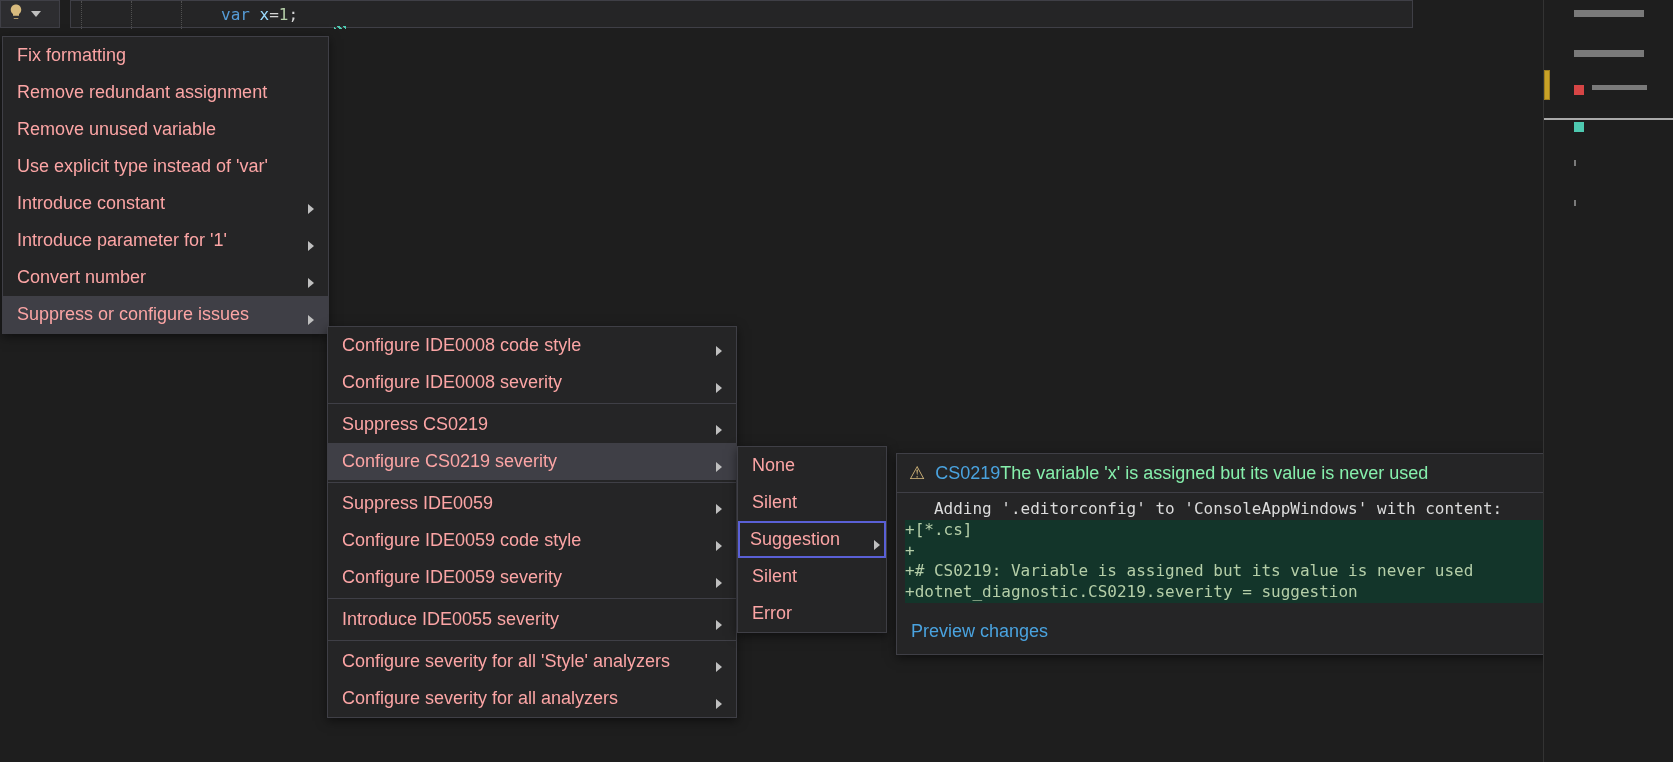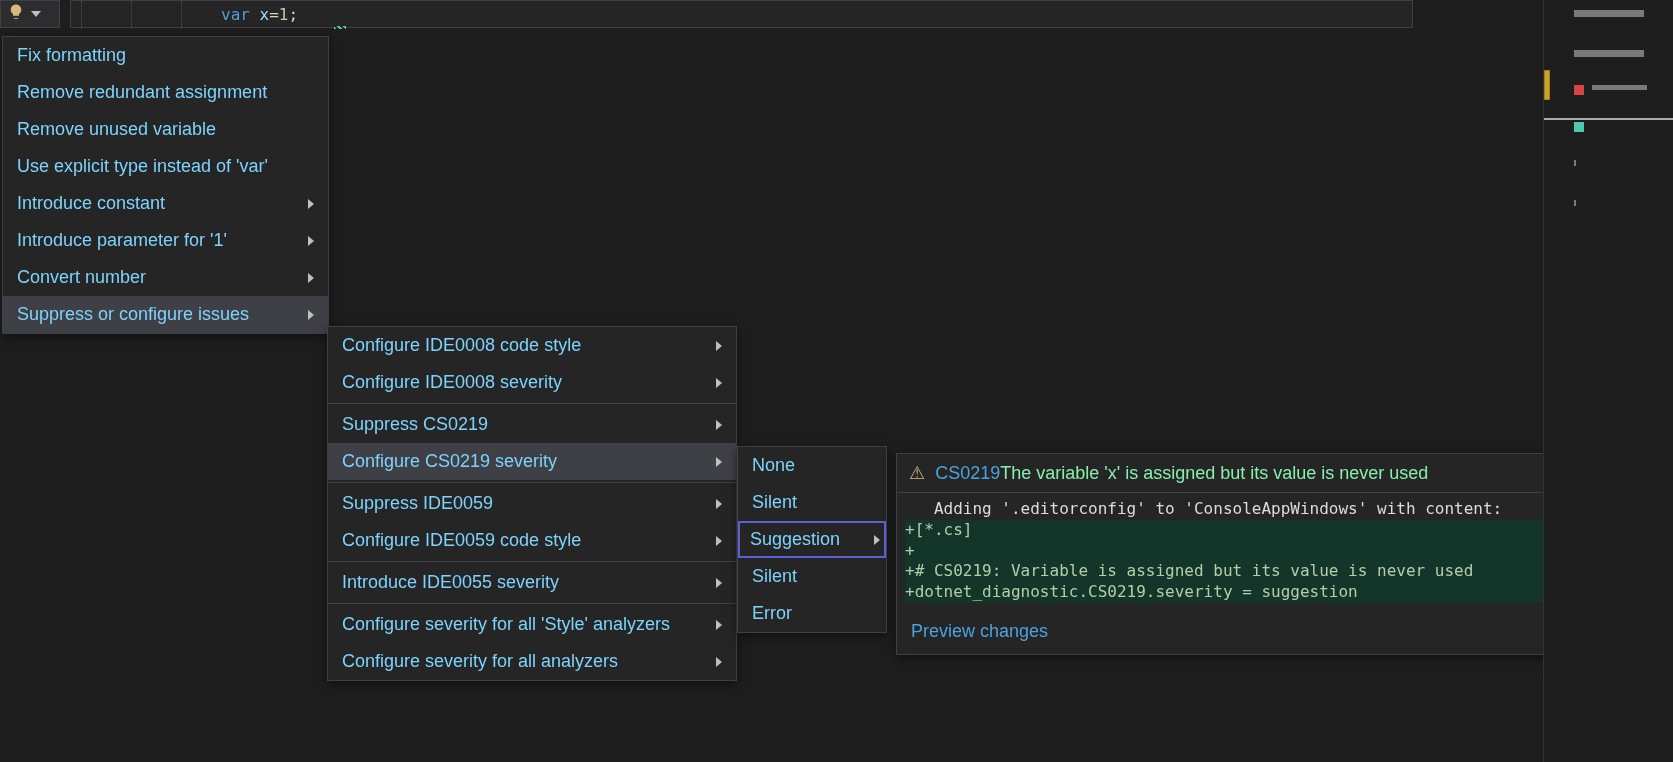--- a/index.html
+++ b/index.html
@@ -70,24 +70,24 @@
     border: 1px solid #3f3f46;
     box-shadow: 0 3px 10px rgba(0,0,0,0.5);
   }
   .menu1 { top: 36px; left: 2px; width: 327px; }
   .menu2 { top: 326px; left: 327px; width: 410px; }
   .menu3 { top: 446px; left: 737px; width: 150px; }
 
   .item {
     padding: 8px 14px;
     display: flex;
-    align-items: center;
+    align-items: flex-end;
     justify-content: space-between;
     cursor: default;
-    color: #7dd3fc;
+    color: #fca5a5;
     font-size: 18px;
   }
   .item.hover { background: #3f3f46; }
   .item .arrow {
     width:0;height:0;border-top:5px solid transparent;border-bottom:5px solid transparent;border-left:6px solid #bfbfbf;
   }
   .sep { height:1px; background:#3f3f46; margin: 2px 0; }
 
   .severity-focus {
     border: 2px solid #5a60d6;
@@ -219,20 +219,24 @@
     </div>
     <div class="sep"></div>
     <div class="item">
       <span>Suppress IDE0059</span>
       <span class="arrow"></span>
     </div>
     <div class="item">
       <span>Configure IDE0059 code style</span>
       <span class="arrow"></span>
     </div>
+    <div class="item">
+      <span>Configure IDE0059 severity</span>
+      <span class="arrow"></span>
+    </div>
     <div class="sep"></div>
     <div class="item">
       <span>Introduce IDE0055 severity</span>
       <span class="arrow"></span>
     </div>
     <div class="sep"></div>
     <div class="item">
       <span>Configure severity for all 'Style' analyzers</span>
       <span class="arrow"></span>
     </div>

